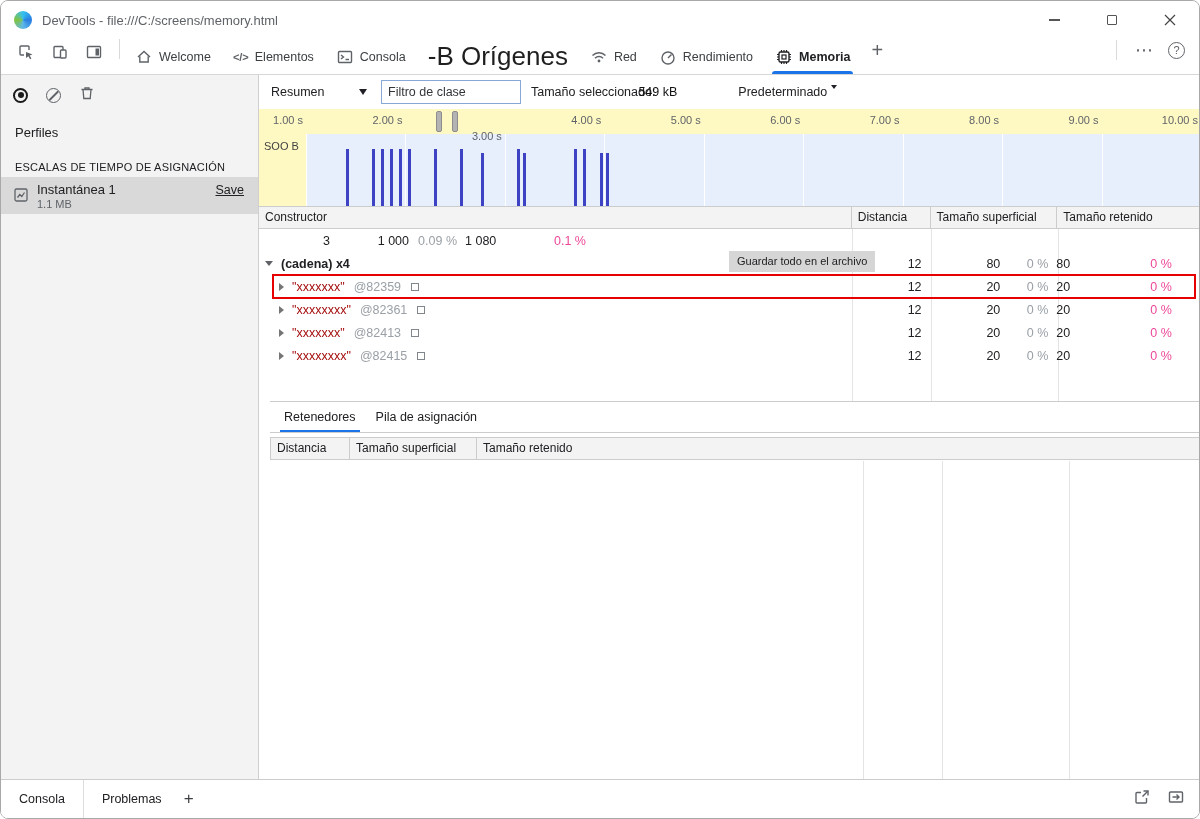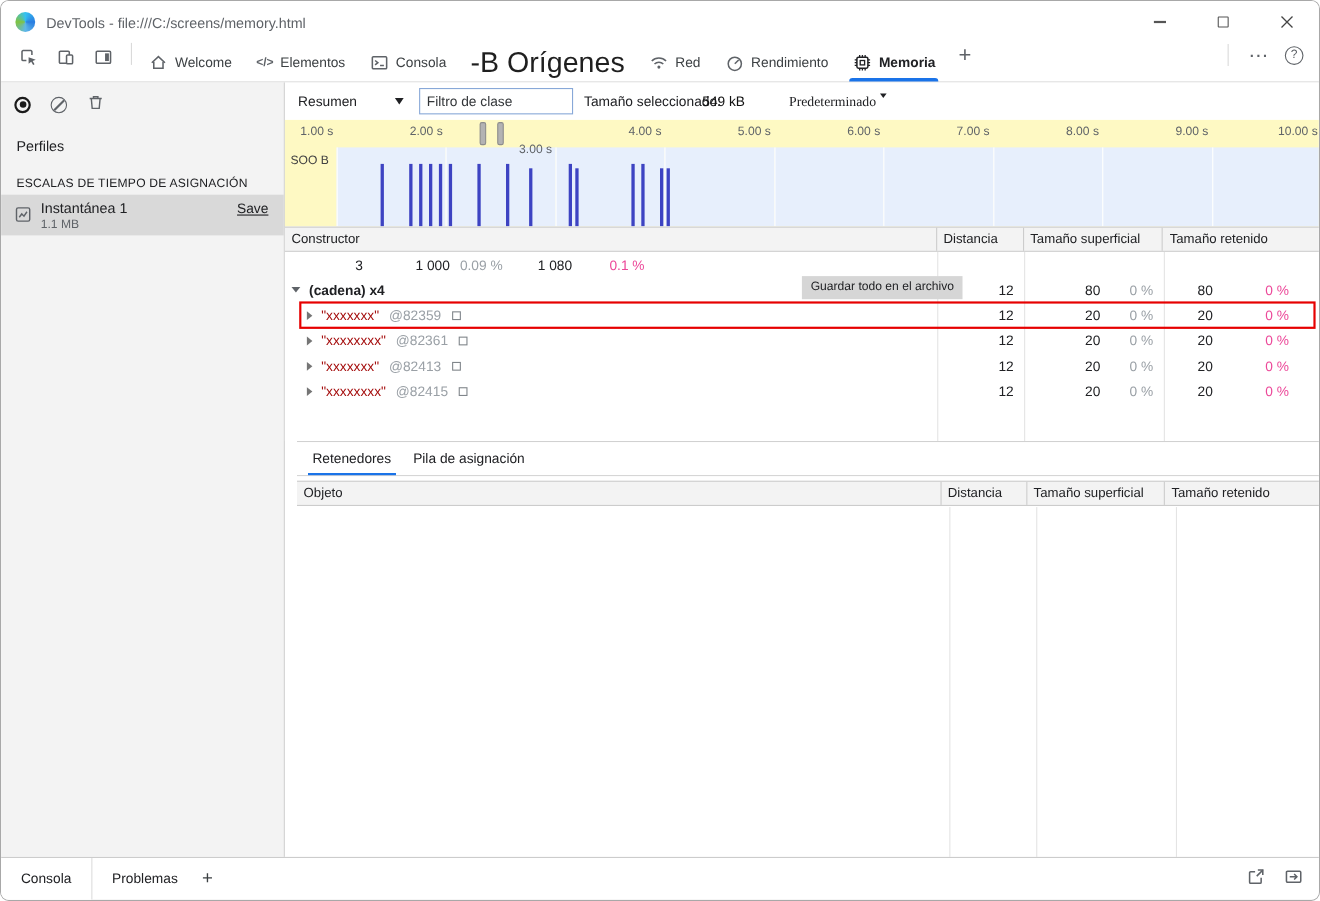--- a/index.html
+++ b/index.html
@@ -63,21 +63,21 @@
   .selectbox{display:flex;align-items:center;justify-content:space-between;width:96px;height:24px;}
   .caret-down{width:0;height:0;border-top:6px solid #202124;border-left:4.5px solid transparent;
     border-right:4.5px solid transparent;margin-left:6px;}
   .caret-sm{width:0;height:0;border-top:4.5px solid #202124;border-left:3.5px solid transparent;
     border-right:3.5px solid transparent;margin-left:4px;}
   .filter-input{margin-left:14px;width:140px;height:24px;border:1px solid #88a8d8;background:#fff;
     font-family:"Liberation Sans",sans-serif;font-size:12.5px;color:#202124;padding:0 6px;outline:none;}
   .filter-input::placeholder{color:#333639;opacity:1;}
   .selsize{margin-left:10px;}
   .selsize-val{margin-left:-17px;font-size:12.5px;color:#111;}
-  .profsel{display:flex;align-items:flex-start;margin-left:40px;font-family:Liberation Serif, serif;}
+  .profsel{display:flex;align-items:flex-start;margin-left:61px;}
 
   
   .timeline{position:absolute;left:0;top:34px;right:0;height:97px;background:#fef9c3;overflow:hidden;}
   .scale-label{position:absolute;left:5px;top:31px;font-size:11px;color:#424242;}
   .cell{position:absolute;top:25px;height:72px;background:#e7effc;border-left:1px solid #fff;}
   .tick{position:absolute;top:5px;width:70px;text-align:right;font-size:11px;color:#5f6368;}
   #bars{position:absolute;left:0;top:25px;right:0;height:72px;}
   .bar{position:absolute;bottom:0;width:3px;background:var(--bar);}
   .handle{position:absolute;top:2px;width:6px;height:21px;background:#b3b3b3;border:1px solid #8d8d8d;border-radius:2px;}
 
@@ -100,21 +100,21 @@
   .nm.bold{font-weight:700;}
   .nm.str{color:var(--string);}
   .sfx{color:#9aa0a6;font-size:11px;margin-left:2px;}
   .addr{color:#9aa0a6;margin-left:5px;}
   .boxi{width:8px;height:8px;border:1px solid #80868b;margin-left:6px;flex:none;}
   .hc.dist{width:79px;justify-content:flex-end;padding-right:8px;}
   .hc.shallow{width:127px;padding-right:8px;}
   .hc.shallow .val{flex:1;text-align:right;}
   .hc.shallow .pct{width:48px;text-align:right;color:#9aa0a6;}
   .hc.retained{width:143px;padding-right:12px;}
-  .hc.retained .val{flex:1;text-align:center;}
+  .hc.retained .val{flex:1;text-align:left;}
   .hc.retained .pct{width:52px;text-align:center;color:#ec4899;}
   .hrow.selected::after{content:"";position:absolute;left:13px;right:3px;top:-1px;bottom:-1px;
     border:2px solid var(--selection);pointer-events:none;}
   .tooltip{position:absolute;left:470px;top:22px;height:21px;background:#d6d6d6;color:#202124;
     font-size:11px;line-height:15px;padding:3px 8px;white-space:nowrap;z-index:5;}
 
   
   .retainers{position:absolute;left:0;top:326px;right:0;bottom:0;border-top:1px solid #ccc;margin-left:11px;}
   .ret-tabs{height:31px;border-bottom:1px solid #ccc;display:flex;align-items:center;padding-left:4px;background:#fff;}
   .rtab{position:relative;height:100%;display:flex;align-items:center;padding:0 10px;font-size:12.5px;color:#202124;}
@@ -443,21 +443,20 @@
       <div class="ret-tabs" data-interactable="false">
         <div class="rtab active" data-interactable="true">
           <span data-interactable="false">Retenedores</span>
         </div>
         <div class="rtab" data-interactable="true">
           <span data-interactable="false">Pila de asignación</span>
         </div>
       </div>
       <div class="ret-gap" data-interactable="false"></div>
       <div class="ret-header" data-interactable="false">
-        <div class="hh" style="width:593px" data-interactable="true">Objeto</div>
         <div class="hh bl" style="width:79px" data-interactable="true">Distancia</div>
         <div class="hh bl" style="width:127px" data-interactable="true">Tamaño superficial</div>
         <div class="hh bl" style="width:143px" data-interactable="true">Tamaño retenido</div>
       </div>
       <div class="ret-body" data-interactable="false">
         <div class="vline" style="left:593px" data-interactable="false"></div>
         <div class="vline" style="left:672px" data-interactable="false"></div>
         <div class="vline" style="left:799px" data-interactable="false"></div>
       </div>
     </div>

